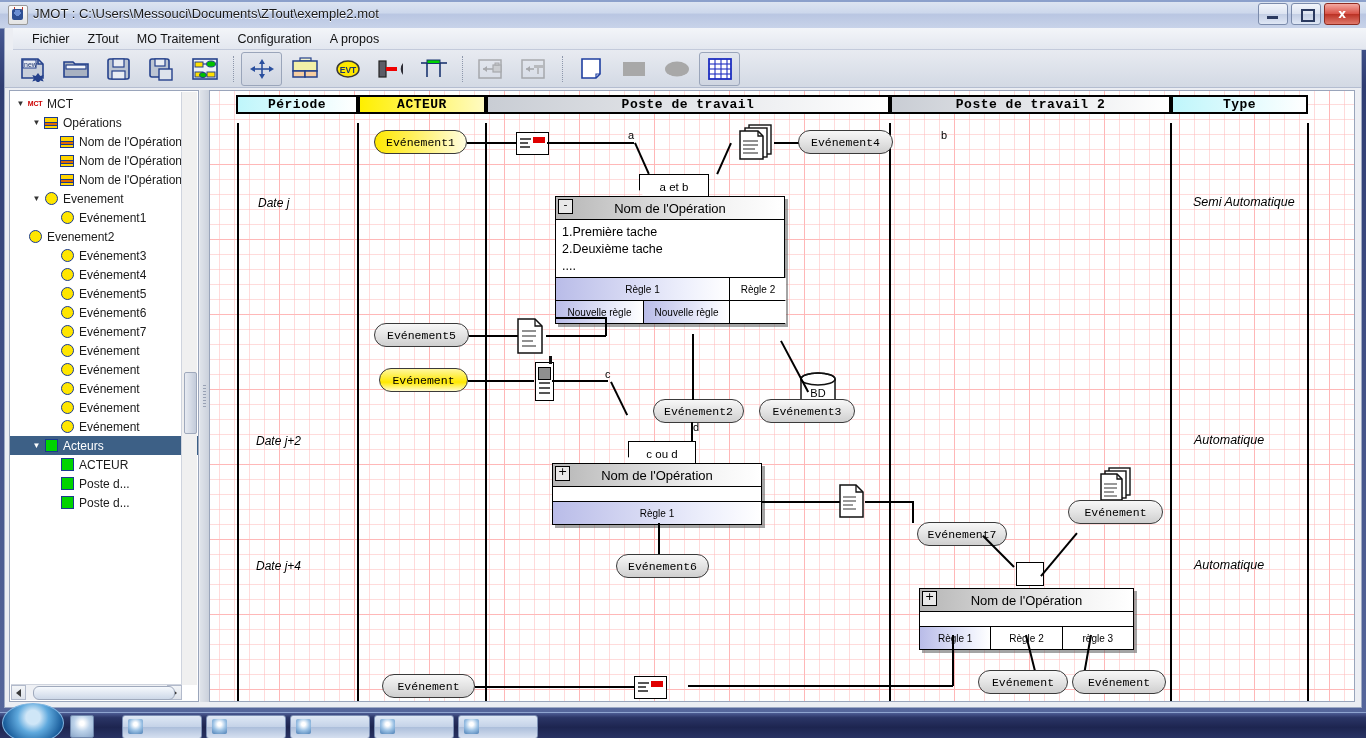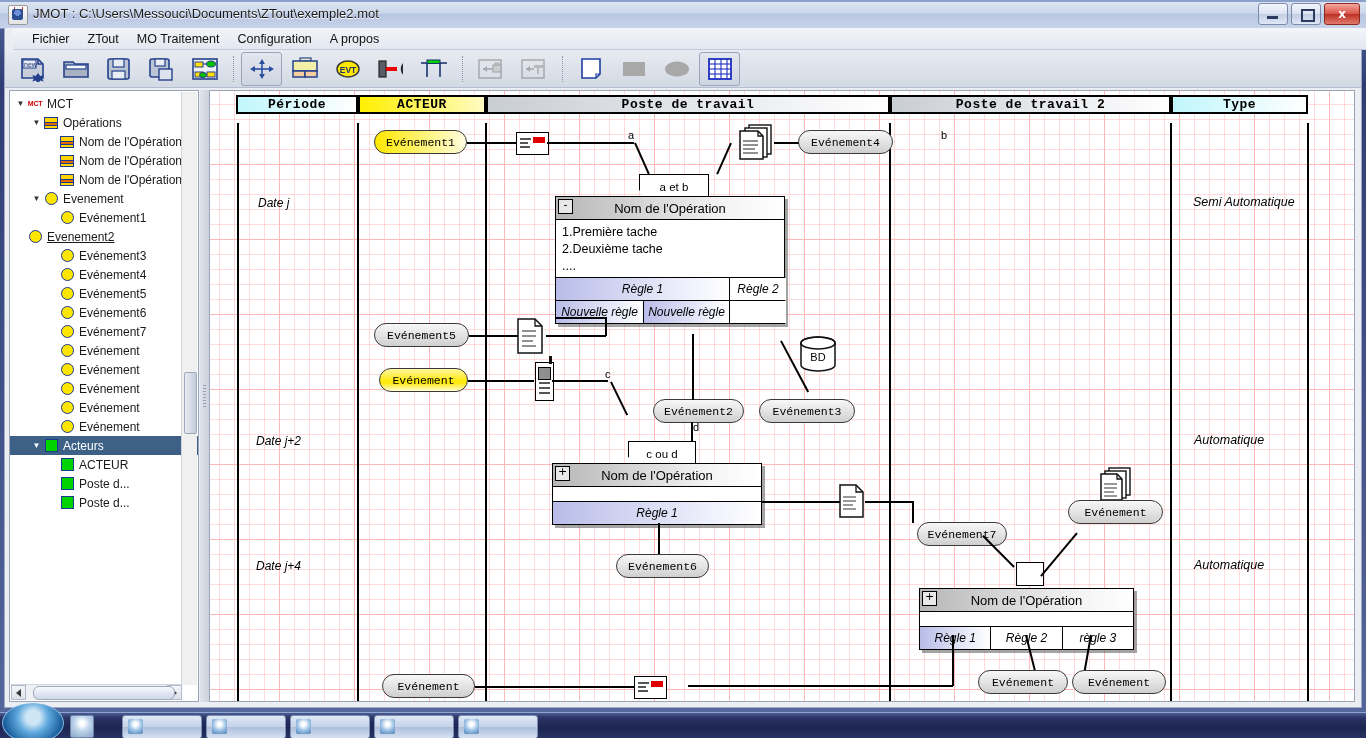--- a/index.html
+++ b/index.html
@@ -193,23 +193,23 @@
   .expander{
     position:absolute;left:2px;top:2px;width:13px;height:13px;
     border:1px solid #000;background:#e8e8e8;
     font-size:11px;line-height:10px;text-align:center;color:#000;
     font-family:"DejaVu Sans",sans-serif;
   }
   .opbody{padding:4px 0 2px 6px;font-size:12.5px;color:#000;line-height:17px;}
   .oprules{display:flex;border-top:1.5px solid #000;}
   .rule{
     flex:1;height:22px;display:flex;align-items:center;justify-content:center;
-    font-size:12px;color:#000;
+    font-size:10px;color:#000;
     background:linear-gradient(to right,#b9bce8 0%,#eef0fc 75%,#ffffff 100%);
-    border-right:1.5px solid #000;box-sizing:border-box;white-space:nowrap;font-style:italic;
+    border-right:1.5px solid #000;box-sizing:border-box;white-space:nowrap;
   }
   .rule:last-child{border-right:none;}
   .rule.plain{background:#ffffff;}
 
   .ln{position:absolute;background:#000;}
   .lnh{height:1.5px;}
   .lnv{width:1.5px;}
 
   .sync{
     position:absolute;border:1px solid #000;background:#fff;
@@ -495,21 +495,21 @@
               </span>
               <span class="tlbl">Evenement</span>
             </div>
             <div class="tnode" style="padding-left: 36px;">
               <span class="twist"></span>
               <span class="tico">
                 <span class="ic-ev"></span>
               </span>
               <span class="tlbl">Evénement1</span>
             </div>
-            <div class="tnode" style=" text-decoration: underline;">
+            <div class="tnode" style="">
               <span class="twist"></span>
               <span class="tico">
                 <span class="ic-ev"></span>
               </span>
               <span class="tlbl">Evenement2</span>
             </div>
             <div class="tnode" style="padding-left: 36px;">
               <span class="twist"></span>
               <span class="tico">
                 <span class="ic-ev"></span>
@@ -738,21 +738,21 @@
             <div class="edgelbl" style="left:395px;top:277px;">c</div>
             <div class="ln" style="left:400px;top:291px;width:1.5px;height:37px;transform:rotate(-26deg);transform-origin:top center;"></div>
 
             <div class="ev" style="left:443px;top:308px;width:91px;">Evénement2</div>
             <div class="ln lnv" style="left:482px;top:243px;height:66px;"></div>
             <div class="edgelbl" style="left:483px;top:330px;">d</div>
             <div class="ln lnv" style="left:481px;top:331px;height:23px;"></div>
 
             <div class="sync pent" style="left:418px;top:350px;width:66px;height:24px;">c ou d</div>
 
-            <div class="db" style="left:583px;top:244px;">
+            <div class="db" style="left:583px;top:280px;">
               <svg width="50" height="42" viewBox="0 0 50 42">
                 <ellipse cx="25" cy="8" rx="17" ry="6" fill="#ffffff" stroke="#111" stroke-width="1.5"></ellipse>
                 <path d="M8 8 v22 a17 6 0 0 0 34 0 v-22" fill="#ffffff" stroke="#111" stroke-width="1.5"></path>
                 <ellipse cx="25" cy="8" rx="17" ry="6" fill="none" stroke="#111" stroke-width="1.5"></ellipse>
                 <text x="25" y="26" font-size="11" text-anchor="middle" fill="#000" font-family="Liberation Sans, sans-serif">BD</text>
               </svg>
             </div>
             <div class="ln" style="left:570px;top:250px;width:1.5px;height:58px;transform:rotate(-28deg);transform-origin:top center;"></div>
             <div class="ev" style="left:549px;top:308px;width:96px;">Evénement3</div>
 

